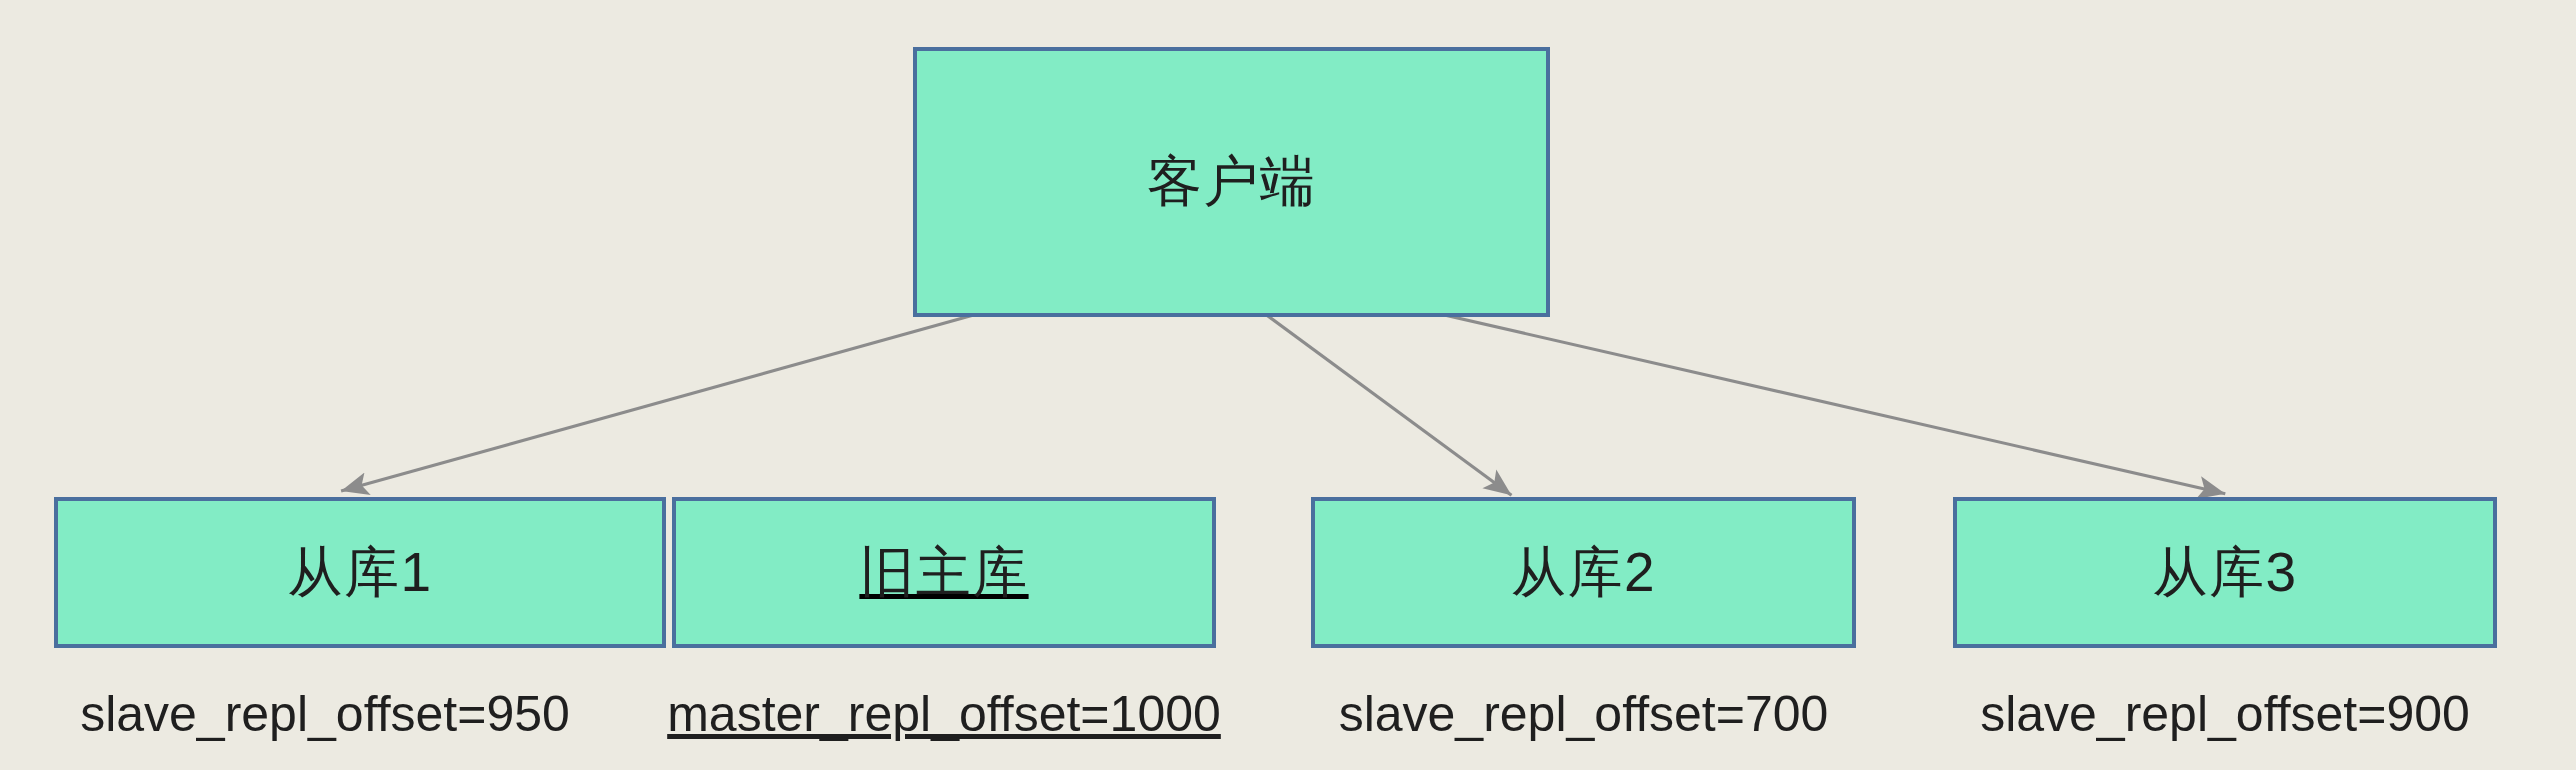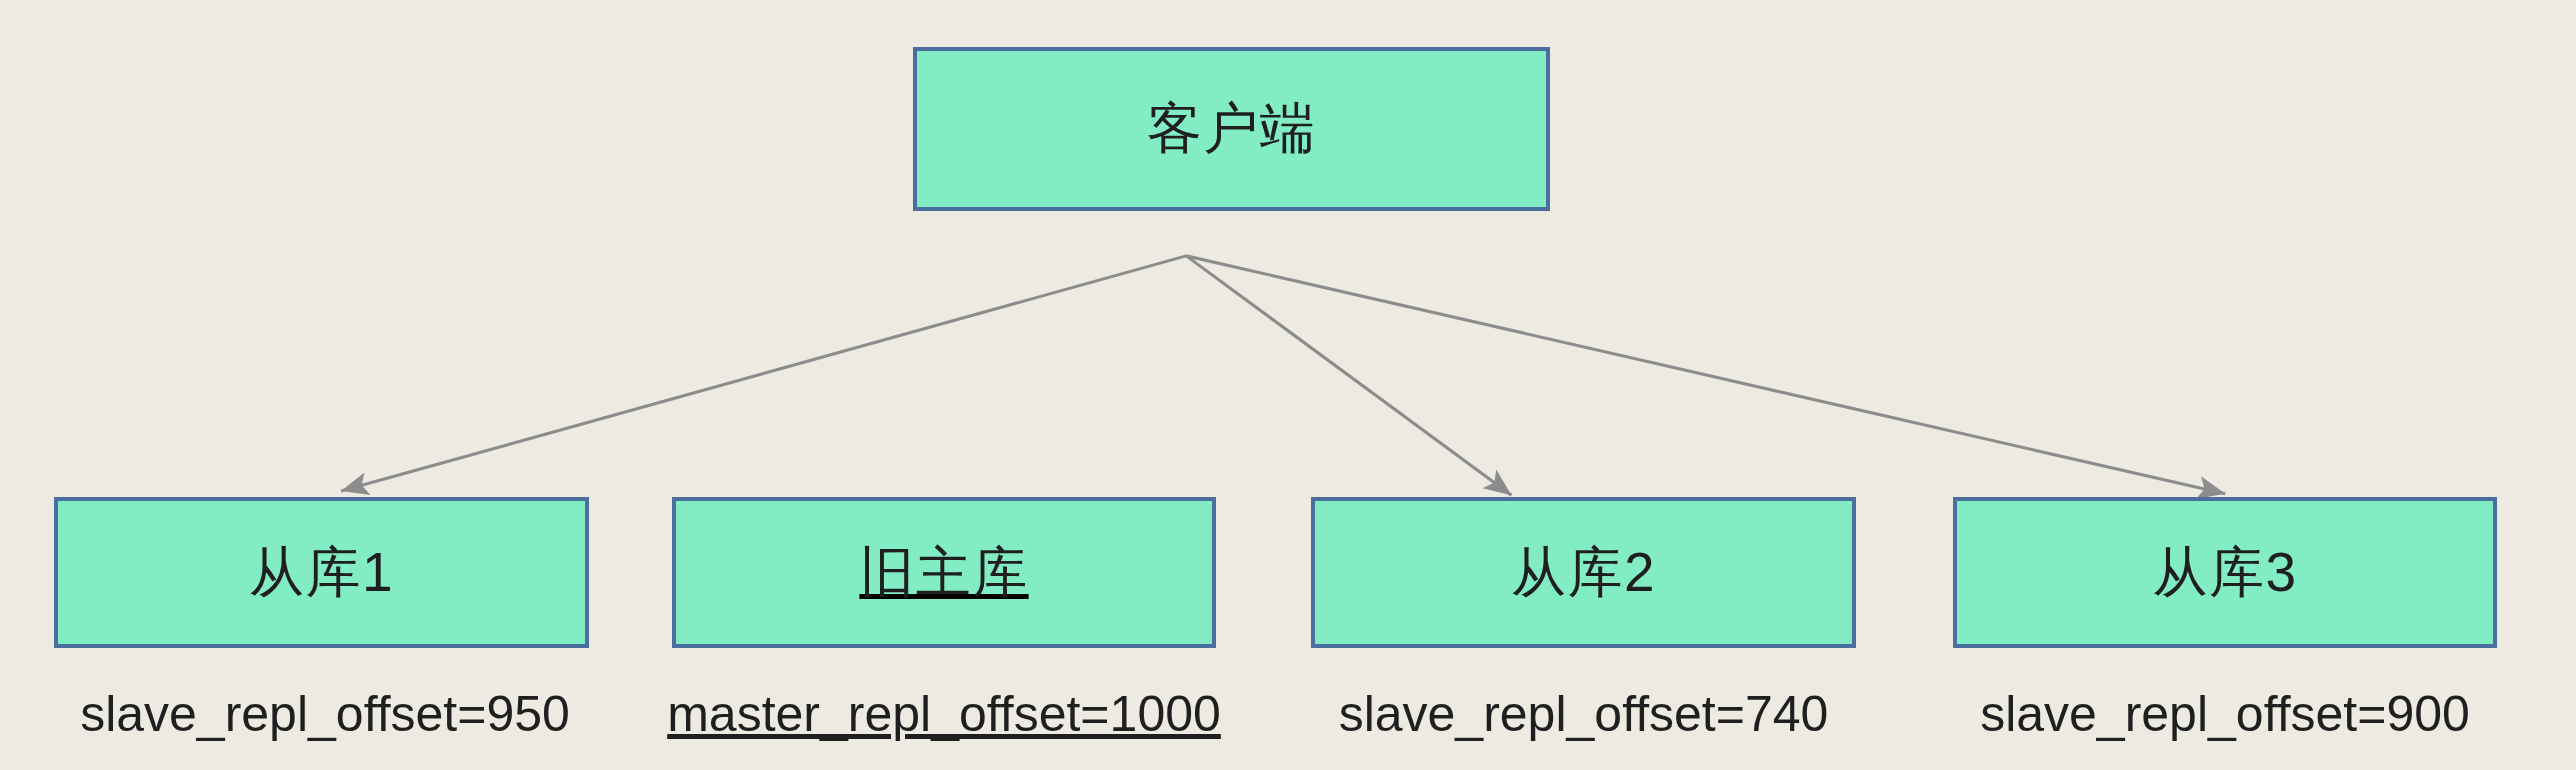--- a/index.html
+++ b/index.html
@@ -34,22 +34,22 @@
     display: flex;
     align-items: center;
     justify-content: center;
   }
   .node span {
     color: #1F1F1F;
     font-size: 55px;
     letter-spacing: 1.4px;
     white-space: nowrap;
   }
-  .node-client   { left: 913px; top: 47px;  width: 637px; height: 164px; }
-  .node-slave1   { left: 54px;   top: 497px; width: 535px; height: 151px; }
+  .node-client   { left: 913px; top: 47px;  width: 637px; height: 270px; }
+  .node-slave1   { left: 54px;   top: 497px; width: 612px; height: 151px; }
   .node-oldmaster{ left: 672px;  top: 497px; width: 544px; height: 151px; text-decoration: underline; }
   .node-slave2   { left: 1311px; top: 497px; width: 545px; height: 151px; }
   .node-slave3   { left: 1953px; top: 497px; width: 544px; height: 151px; }
   .offset-label {
     position: absolute;
     top: 673px;
     height: 83px;
     line-height: 83px;
     text-align: center;
     color: #1F1F1F;
@@ -92,17 +92,17 @@
   <div class="node node-slave2">
     <span>从库2</span>
   </div>
 
   <div class="node node-slave3">
     <span>从库3</span>
   </div>
 
   <div class="offset-label offset-1">slave_repl_offset=950</div>
   <div class="offset-label offset-2">master_repl_offset=1000</div>
-  <div class="offset-label offset-3">slave_repl_offset=740</div>
+  <div class="offset-label offset-3">slave_repl_offset=700</div>
   <div class="offset-label offset-4">slave_repl_offset=900</div>
 
 </div>
 
 
 </body></html>

